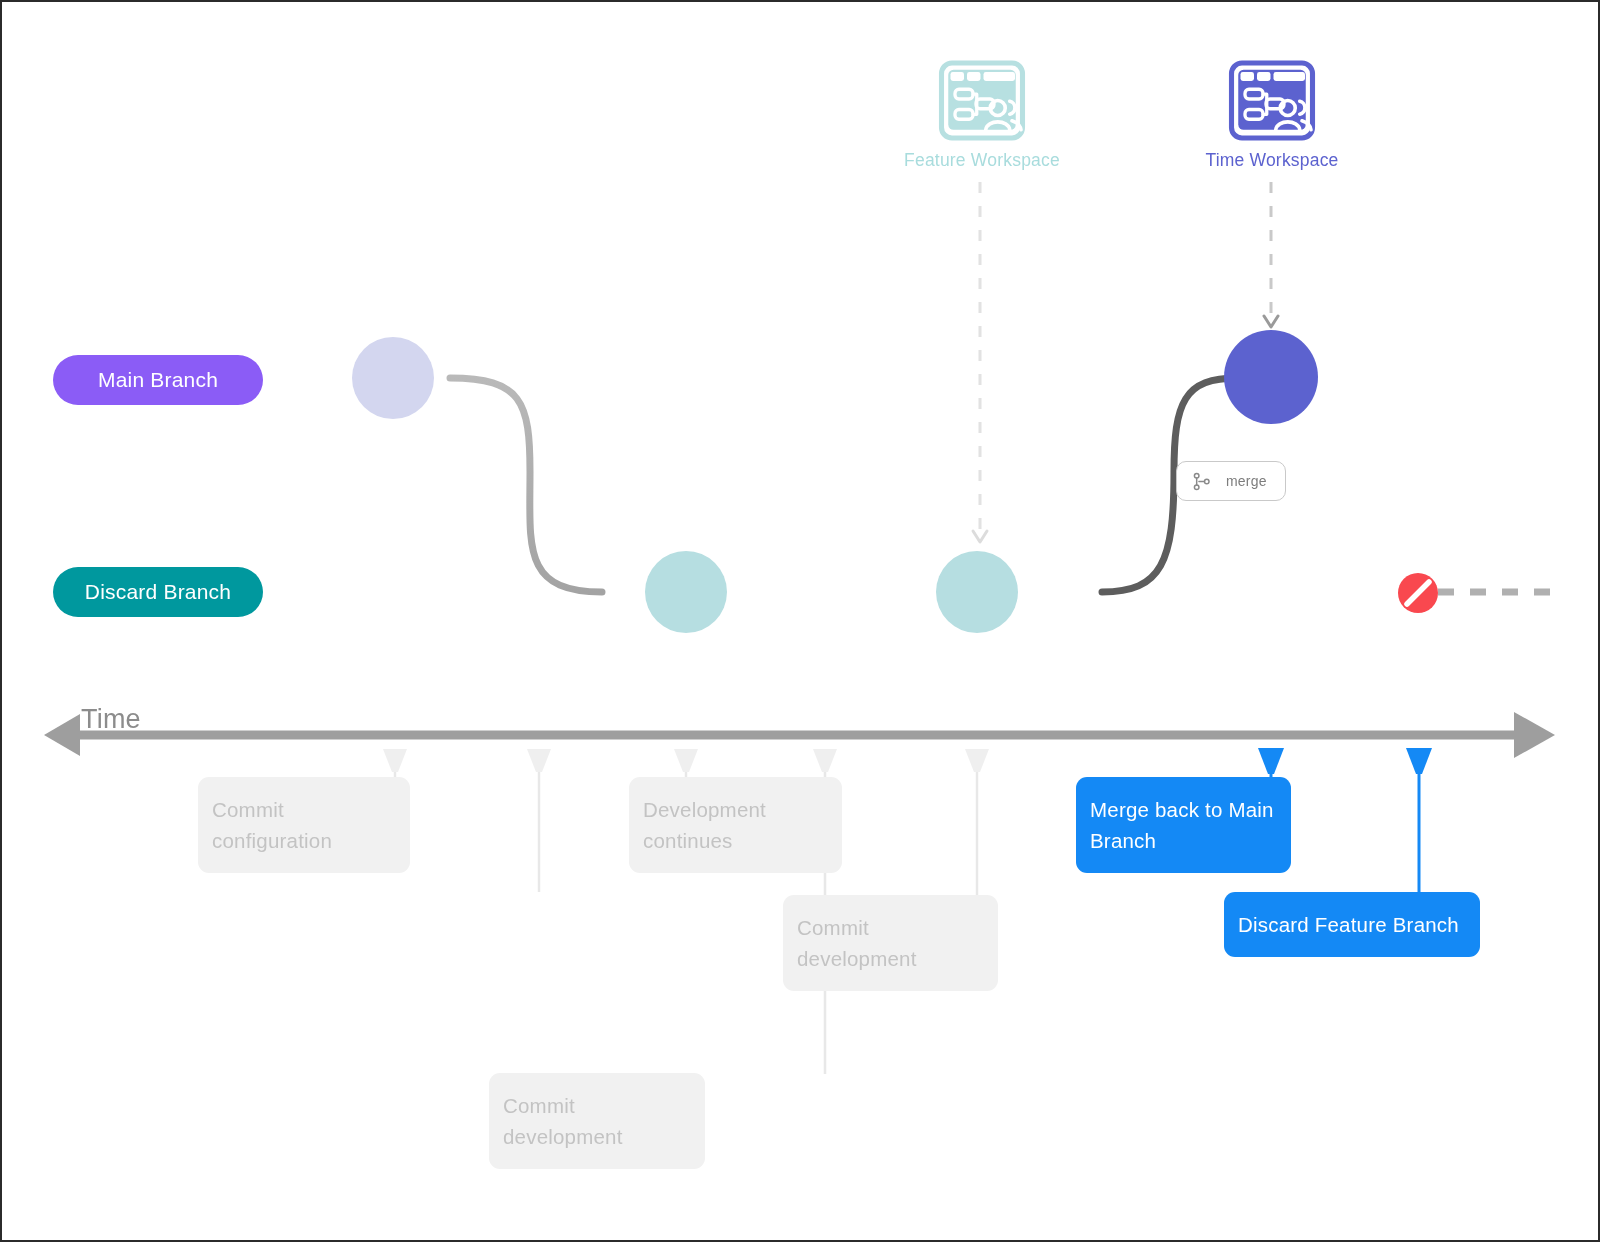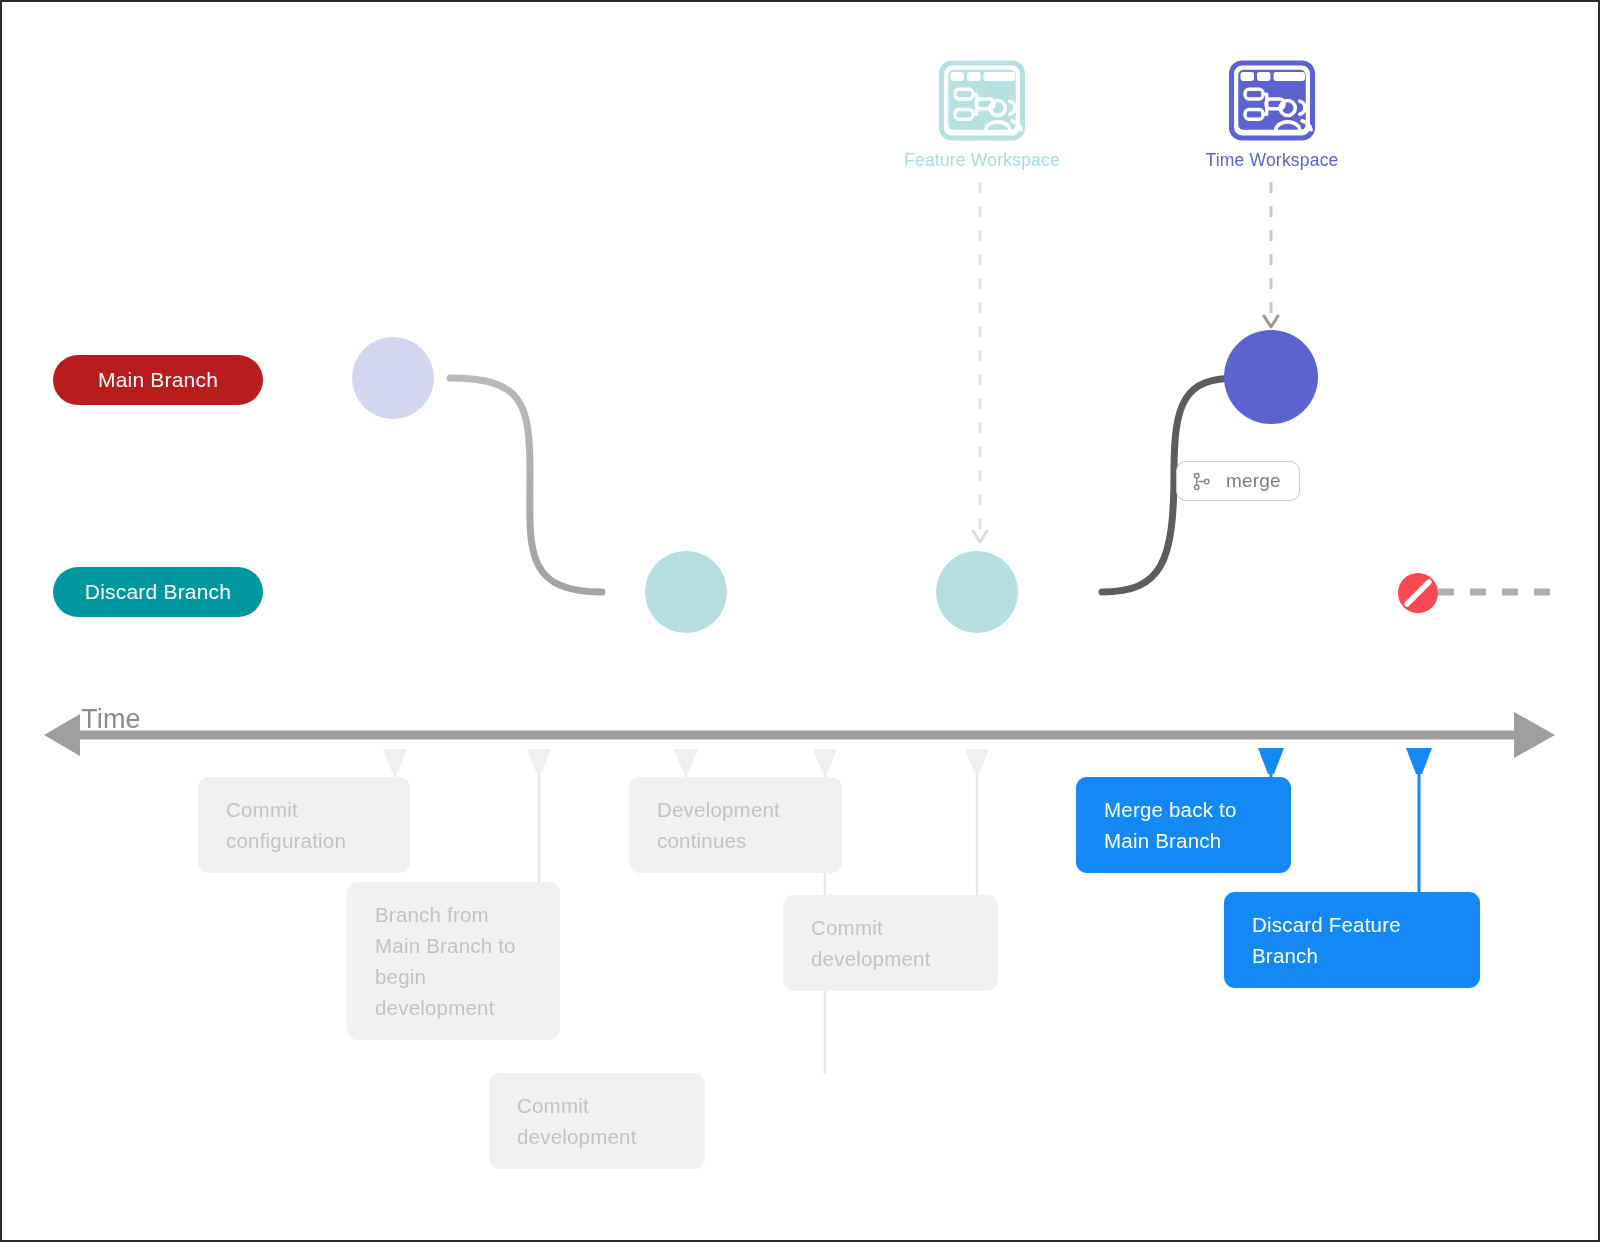--- a/index.html
+++ b/index.html
@@ -39,21 +39,21 @@
     font-size: 21px;
     letter-spacing: 0.2px;
     height: 50px;
     box-sizing: border-box;
     padding: 0 20px;
   }
   #pill-main {
     left: 51px;
     top: 353px;
     width: 210px;
-    background: #b91c1c;
+    background: #8b5cf6;
   }
   #pill-feature {
     left: 51px;
     top: 565px;
     width: 210px;
     background: #00989e;
   }
 
   
   .workspace {
@@ -85,41 +85,41 @@
     display: flex;
     align-items: center;
     gap: 14px;
     padding: 0 18px 0 14px;
     border: 1.6px solid #c9c9c9;
     border-radius: 10px;
     background: #ffffff;
     box-sizing: border-box;
   }
   #merge-badge .merge-label {
-    font-size: 19px;
+    font-size: 14px;
     color: #7d7d7d;
     letter-spacing: 0.2px;
   }
 
   
   #time-label {
     position: absolute;
     left: 79px;
     top: 702px;
     font-size: 27px;
     color: #8c8c8c;
     letter-spacing: 0.2px;
   }
 
   
   .callout {
     position: absolute;
     border-radius: 11px;
     box-sizing: border-box;
-    padding: 17px 28px;
+    padding: 17px 14px;
     font-size: 20.5px;
     line-height: 31px;
     letter-spacing: 0.2px;
   }
   .callout.muted {
     background: #f1f1f1;
     color: #c3c3c3;
   }
   .callout.active {
     background: #1489f5;
@@ -264,21 +264,20 @@
       <path d="M6.5 8.1 V15.9" fill="none" stroke="#8a8a8a" stroke-width="1.7" stroke-linecap="round"></path>
       <path d="M9.1 12 H15.4" fill="none" stroke="#8a8a8a" stroke-width="1.7" stroke-linecap="round"></path>
     </svg>
     <span class="merge-label">merge</span>
   </div>
 
   <div id="time-label">Time</div>
 
   <div class="callout muted" style="left:196px; top:775px; width:212px;">Commit configuration</div>
 
-  <div class="callout muted" style="left:345px; top:880px; width:213px;">Branch from Main Branch to begin development</div>
 
   <div class="callout muted" style="left:627px; top:775px; width:213px;">Development continues</div>
 
   <div class="callout muted" style="left:781px; top:893px; width:215px;">Commit development</div>
 
   <div class="callout muted" style="left:487px; top:1071px; width:216px;">Commit development</div>
 
   <div class="callout active" style="left:1074px; top:775px; width:215px;">Merge back to Main Branch</div>
 
   <div class="callout active" style="left:1222px; top:890px; width:256px;">Discard Feature Branch</div>

